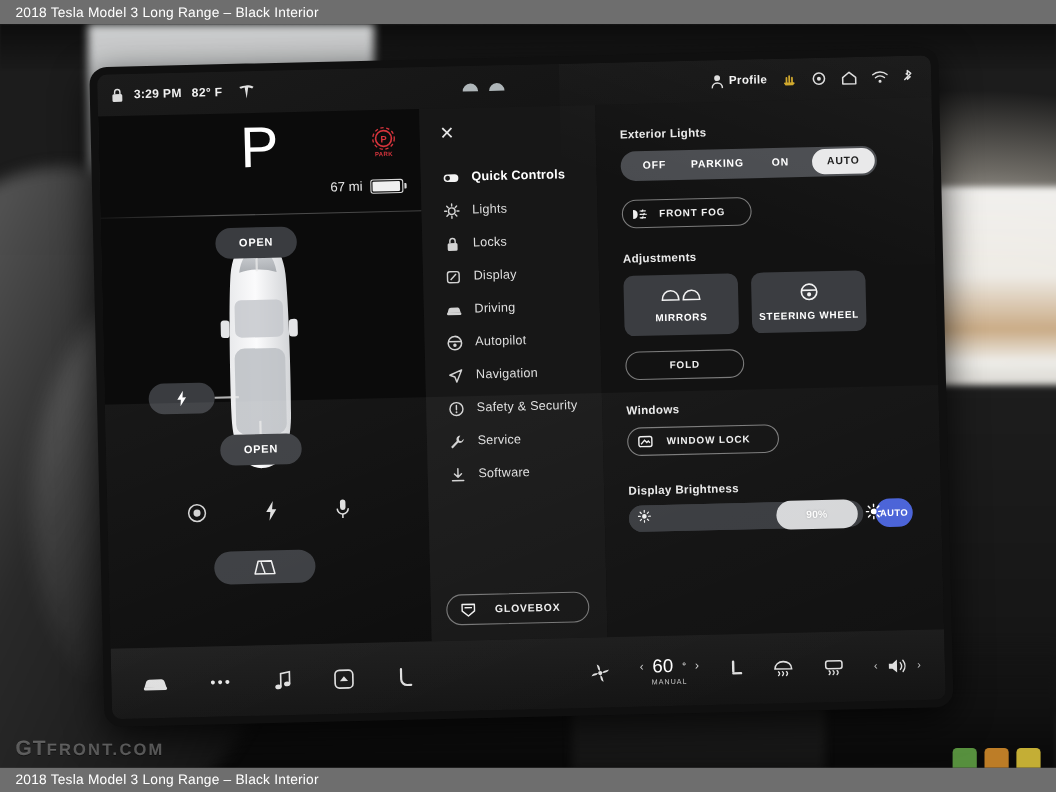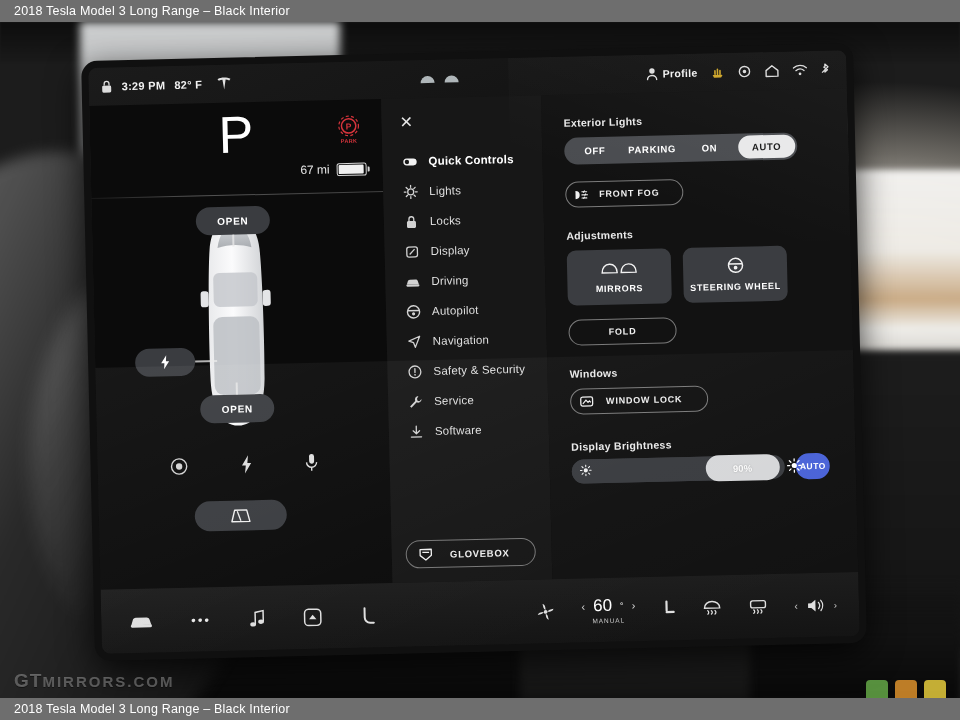--- a/index.html
+++ b/index.html
@@ -784,21 +784,21 @@
             </div>
           </div>
         </div>
 
         <div class="glare"></div>
         <div class="glare2"></div>
       </div>
     </div>
 
     <div class="watermark">
-      <span>GT</span><span class="small">MIRRORS.COM</span>
+      <span>GT</span><span class="small">FRONT.COM</span>
     </div>
 
     <div class="chips">
       <div class="chip" style="background:#5f9e44"></div>
       <div class="chip" style="background:#d08a2a"></div>
       <div class="chip" style="background:#d8c03a"></div>
     </div>
   </div>
 
   <div class="titlebar bottom">2018 Tesla Model 3 Long Range – Black Interior</div>

